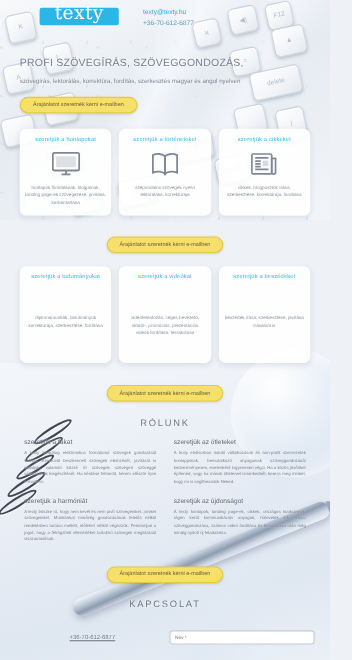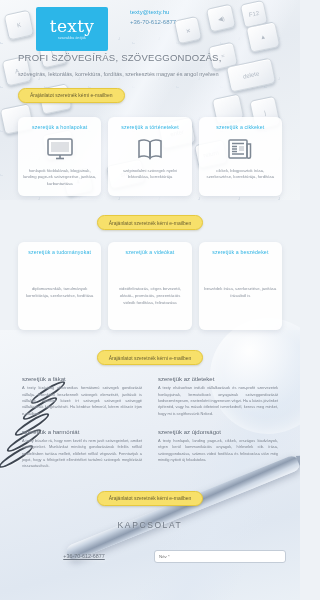--- a/index.html
+++ b/index.html
@@ -82,21 +82,21 @@
   }
 
   
   .topbar {
     position: relative; z-index: 5;
     height: 46px;
     display: flex; align-items: flex-start;
   }
   .logo {
     margin: 7px 0 0 36px;
-    width: 72px; height: 44px;
+    width: 72px; height: 16px;
     background: #2cb6e8;
     border-radius: 2px;
     display: flex; flex-direction: column;
     align-items: center; justify-content: center;
     line-height: 1;
   }
   .logo-word {
     font-family: "DejaVu Serif", serif;
     font-size: 17px; color: #ffffff; letter-spacing: .3px;
   }
@@ -349,20 +349,21 @@
     <div class="card row2">
       <div class="card-title">szeretjük a beszédeket</div>
       <div class="card-desc">beszédek írása, szerkesztése, javítása írásaiból is</div>
     </div>
   </div>
 
   <div class="cta-wrap b">
     <div class="cta">Árajánlatot szeretnék kérni e-mailben</div>
   </div>
 
+  <div class="section-title">RÓLUNK</div>
   <div class="about">
     <div class="about-col">
       <div class="about-h">szeretjük a fákat</div>
       <div class="about-p">A texty kizárólag elektronikus formátumú szövegek gondozását vállalja. Ezenkívül beszkennelt szövegek elemzését, javítását is vállaljuk, valamint közzé írt szövegek szövegeit szöveggé vállalásának kiegészítését. Ha kérdése felmerül, kérem először írjon e-mailben.</div>
     </div>
     <div class="about-col">
       <div class="about-h">szeretjük az ötleteket</div>
       <div class="about-p">A texty elsősorban induló vállalkozások és non-profit szervezetek honlapjainak, bemutatkozó anyagainak szöveggondozását kedvezményesen, esetenként ingyenesen végzi. Ha a közös jövőnket építenéd, vagy ha mások ötleteivel ismerkednél, keress meg minket, hogy mi is segíthessünk Neked.</div>
     </div>
     <div class="about-col">

